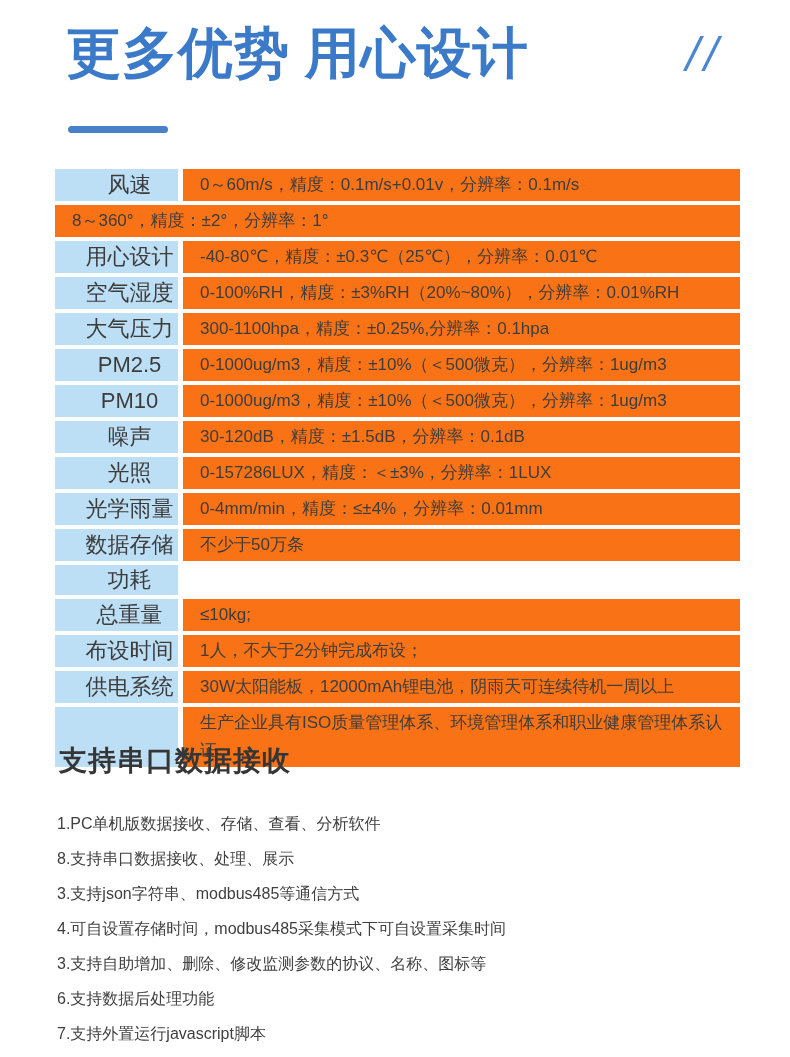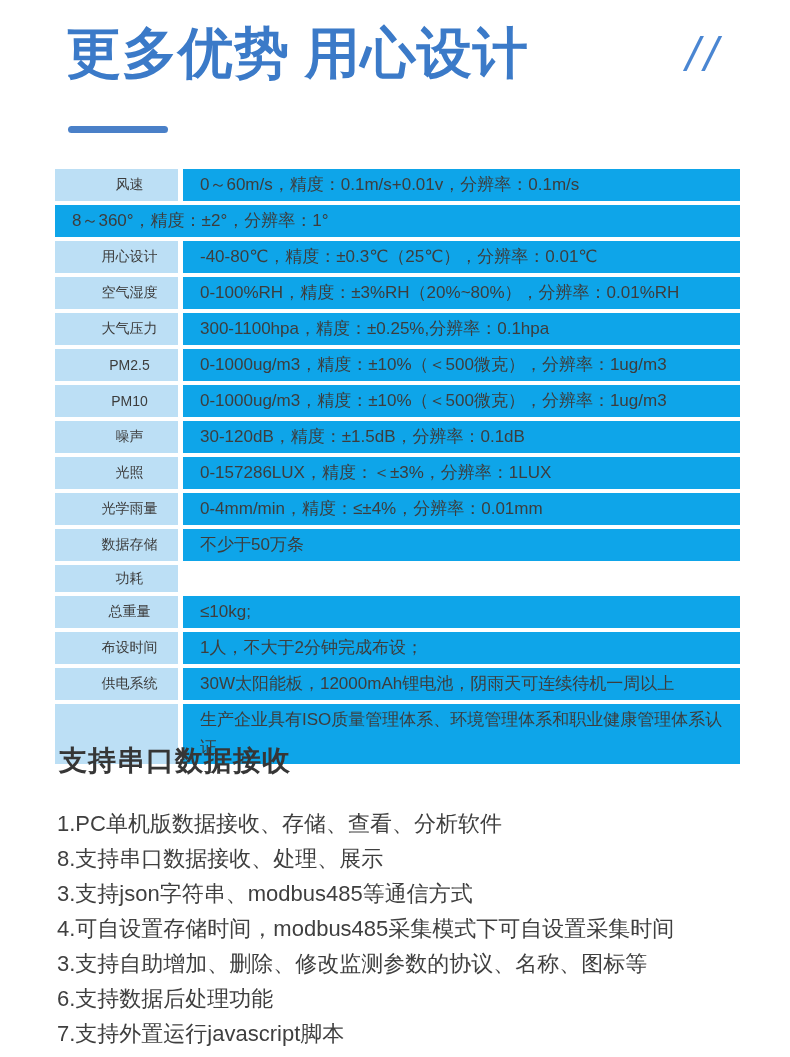--- a/index.html
+++ b/index.html
@@ -34,43 +34,43 @@
   
   .spec-table {
     position: absolute; left: 55px; top: 169px; width: 685px;
     display: flex; flex-direction: column; gap: 4px;
   }
   .spec-row { display: flex; gap: 5px; align-items: stretch; }
   .spec-label {
     width: 123px; flex: 0 0 123px; min-height: 27px;
     background: #bcdff5;
     display: flex; align-items: center; justify-content: center;
-    font-size: 14px; color: #3c3c3c; padding-left: 26px;
+    font-size: 22px; color: #3c3c3c; padding-left: 26px;
   }
   .spec-value {
     flex: 1 1 auto; min-height: 27px;
-    background: #0ea5e9;
+    background: #f97316;
     display: flex; align-items: center;
     padding: 2px 10px 2px 17px;
     font-size: 17px; line-height: 28px; color: #3d3d3d;
   }
 
   
   .section-title {
     position: absolute; left: 59px; top: 742px;
     font-size: 28px; font-weight: 700; color: #363636;
     letter-spacing: 1px;
   }
   .software-list {
     position: absolute; left: 57px; top: 806px; width: 690px;
     list-style: none;
   }
   .software-list li {
     height: 35px; line-height: 35px;
-    font-size: 22px; color: #3f3f3f;
+    font-size: 16px; color: #3f3f3f;
     white-space: nowrap;
   }
 </style>
 </head>
 <body>
 
 <div class="page">
 
   <h1 class="page-title">更多优势 用心设计</h1>
 

